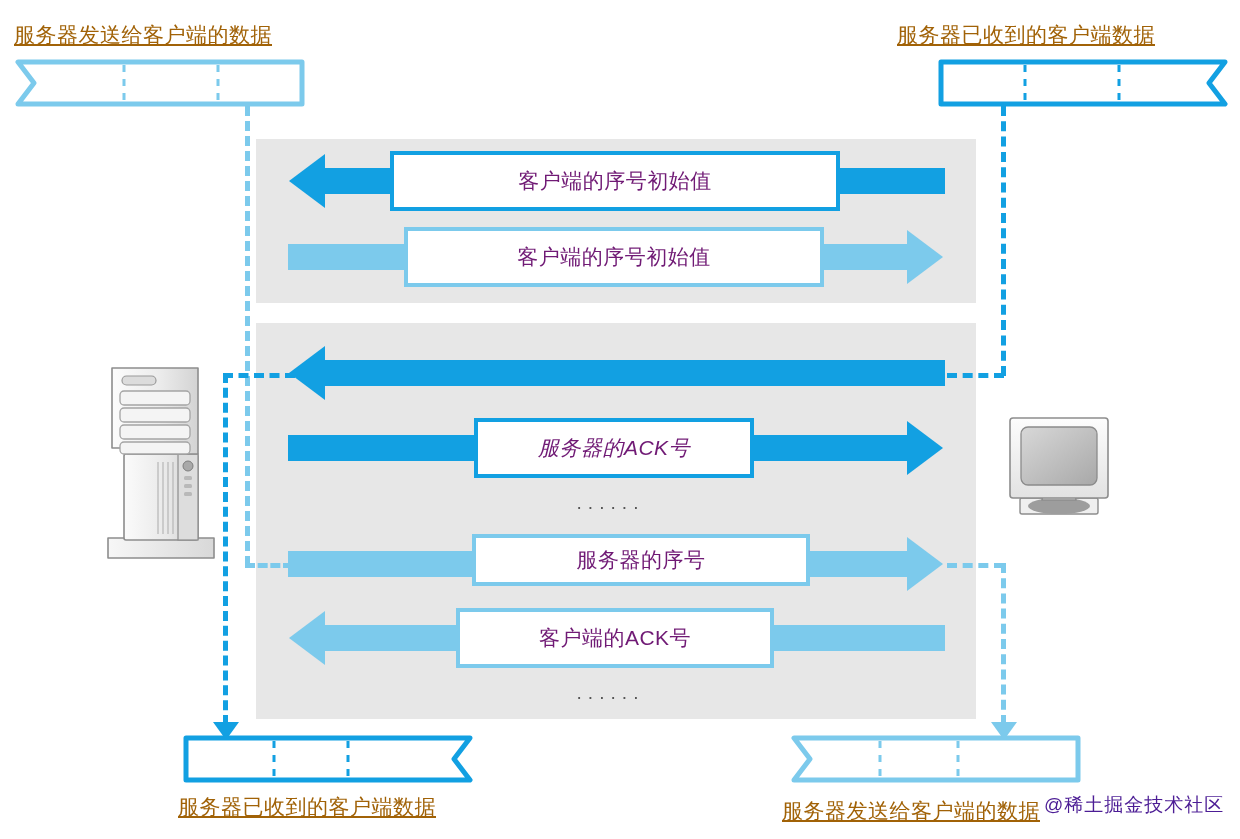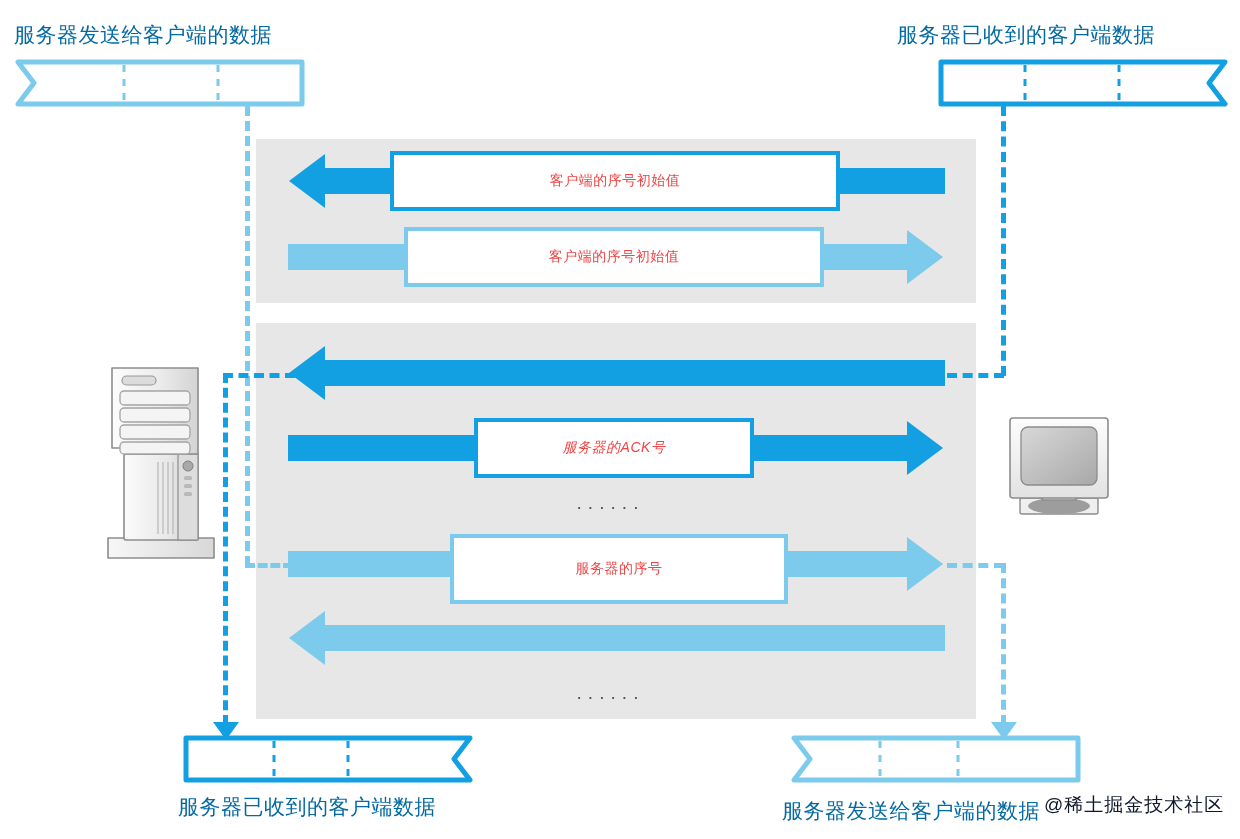--- a/index.html
+++ b/index.html
@@ -15,42 +15,43 @@
     width: 1240px;
     height: 839px;
     background: #ffffff;
     overflow: hidden;
   }
 
   
   .caption {
     position: absolute;
     font-size: 21px;
-    color: #0369a1;
+    color: #a16207;
     letter-spacing: 0.5px;
     white-space: nowrap;
     line-height: 1;
+    text-decoration: underline;
   }
 
   
   .panel {
     position: absolute;
     background: #e7e7e7;
   }
 
   
   .msgbox {
     position: absolute;
     background: #ffffff;
     box-sizing: border-box;
     display: flex;
     align-items: center;
     justify-content: center;
-    font-size: 14px;
-    color: #ef4444;
+    font-size: 21px;
+    color: #701a75;
     letter-spacing: 0.5px;
     white-space: nowrap;
     z-index: 6;
   }
   .msgbox.dark { border: 4px solid #12a0e2; }
   .msgbox.light { border: 4px solid #7ccaec; }
 
   
   .shaft { position: absolute; z-index: 3; }
   .shaft.dark { background: #12a0e2; }
@@ -88,21 +89,21 @@
   
   .ribbon { position: absolute; z-index: 5; }
 
   
   .device { position: absolute; z-index: 7; }
 
   
   .watermark {
     position: absolute;
     font-size: 19px;
-    color: #0f172a;
+    color: #4c1d95;
     white-space: nowrap;
     z-index: 8;
     letter-spacing: 1px;
   }
 </style>
 </head>
 <body>
 
 <div id="canvas">
 
@@ -175,24 +176,25 @@
   <div class="head left dark" style="left:289px; top:346px;"></div>
 
   <div class="shaft dark" style="left:288px; top:435px; width:620px; height:26px;"></div>
   <div class="head right dark" style="left:907px; top:421px;"></div>
   <div class="msgbox dark" style="left:474px; top:418px; width:280px; height:60px;font-style:italic;">服务器的ACK号</div>
 
   <div class="dots" style="left:576px; top:496px;">······</div>
 
   <div class="shaft light" style="left:288px; top:551px; width:620px; height:26px;"></div>
   <div class="head right light" style="left:907px; top:537px;"></div>
-  <div class="msgbox light" style="left:450px; top:534px; width:338px; height:70px;">服务器的序号</div>
+  <div class="msgbox light" style="left:472px; top:534px; width:338px; height:52px;">服务器的序号</div>
 
   <div class="shaft light" style="left:325px; top:625px; width:620px; height:26px;"></div>
   <div class="head left light" style="left:289px; top:611px;"></div>
+  <div class="msgbox light" style="left:456px; top:608px; width:318px; height:60px;">客户端的ACK号</div>
 
   <div class="dots" style="left:576px; top:686px;">······</div>
 
   <div class="device" style="left:96px; top:362px; width:130px; height:212px;">
     <svg width="130" height="212" viewBox="0 0 130 212">
       <defs>
         <linearGradient id="twrTop" x1="0" y1="0" x2="1" y2="0">
           <stop offset="0" stop-color="#fcfcfc"></stop>
             <stop offset="0.55" stop-color="#ececec"></stop>
           <stop offset="1" stop-color="#d3d3d3"></stop>

